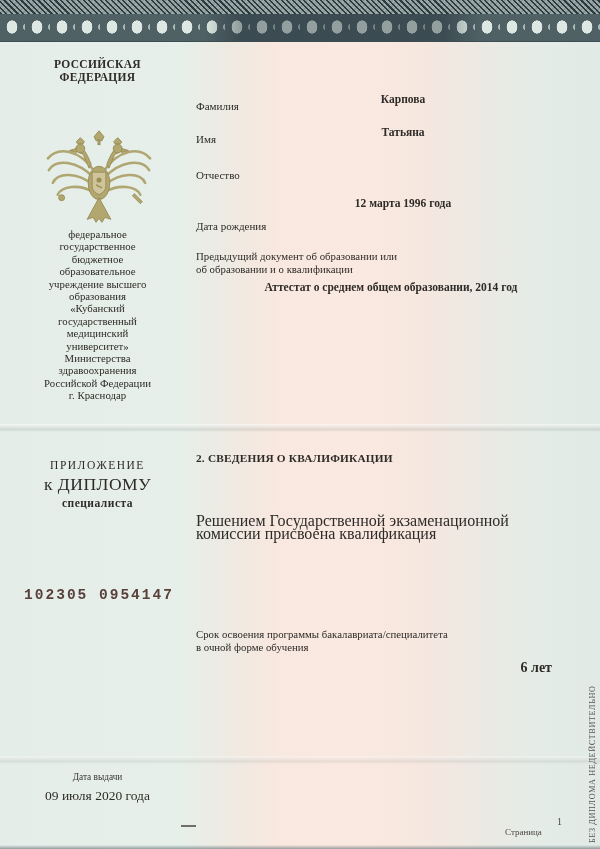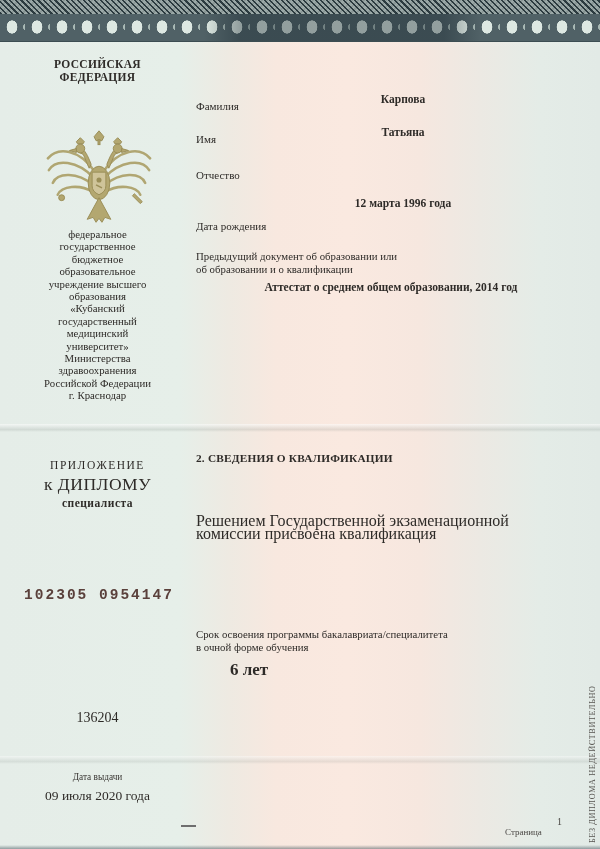--- a/index.html
+++ b/index.html
@@ -64,21 +64,21 @@
   .s1-heading{top:56px;left:196px;width:360px;font-weight:bold;font-size:11.3px;letter-spacing:.2px;}
   .f-label{left:196px;font-size:11px;}
   .f-value{left:250px;width:306px;text-align:center;font-size:11.5px;font-weight:bold;}
   .prev-label{top:250px;left:196px;width:320px;font-size:10.8px;line-height:13px;}
   .prev-value{top:281px;left:230px;width:322px;text-align:center;font-size:11.5px;font-weight:bold;}
   .s2-heading{top:452px;left:196px;width:360px;font-weight:bold;font-size:11.3px;letter-spacing:.2px;}
   .decision-label{top:514px;left:196px;width:330px;font-size:16px;line-height:13px;}
   .qual-value{top:518px;left:230px;width:322px;text-align:center;font-size:11.5px;font-weight:bold;}
   .spec-value{top:533px;left:230px;width:322px;text-align:center;font-size:11.5px;font-weight:bold;}
   .dur-label{top:628px;left:196px;width:340px;font-size:10.8px;line-height:13px;}
-  .dur-value{top:660px;left:230px;width:322px;text-align:left;font-size:17px;font-weight:bold;}
+  .dur-value{top:660px;left:230px;width:322px;text-align:right;font-size:14px;font-weight:bold;}
 
   
   .fold-dash{top:825px;left:181px;width:15px;height:2px;background:#6e6e6e;}
   .page-label{top:827px;left:505px;font-size:9px;color:#4a4744;}
   .page-number{top:816px;left:557px;font-size:10px;color:#4a4744;}
   .side-note{
     right:3px;bottom:6px;height:170px;
     writing-mode:vertical-rl;transform:rotate(180deg);
     font-size:8.2px;letter-spacing:.6px;color:#565450;
   }
@@ -156,21 +156,20 @@
 здравоохранения
 Российской Федерации
 г. Краснодар</div>
 
   <div class="abs doc-title-1 c">ПРИЛОЖЕНИЕ</div>
   <div class="abs doc-title-2 c">к ДИПЛОМУ</div>
   <div class="abs doc-title-3 c">специалиста</div>
 
   <div class="abs serial">102305 0954147</div>
 
-  <div class="abs reg-value c">136204</div>
 
   <div class="abs issue-label c">Дата выдачи</div>
   <div class="abs issue-value c">09 июля 2020 года</div>
 
 
   <div class="abs f-label" style="top:100px">Фамилия</div>
   <div class="abs f-value" style="top:93px">Карпова</div>
 
   <div class="abs f-label" style="top:133px">Имя</div>
   <div class="abs f-value" style="top:126px">Татьяна</div>

